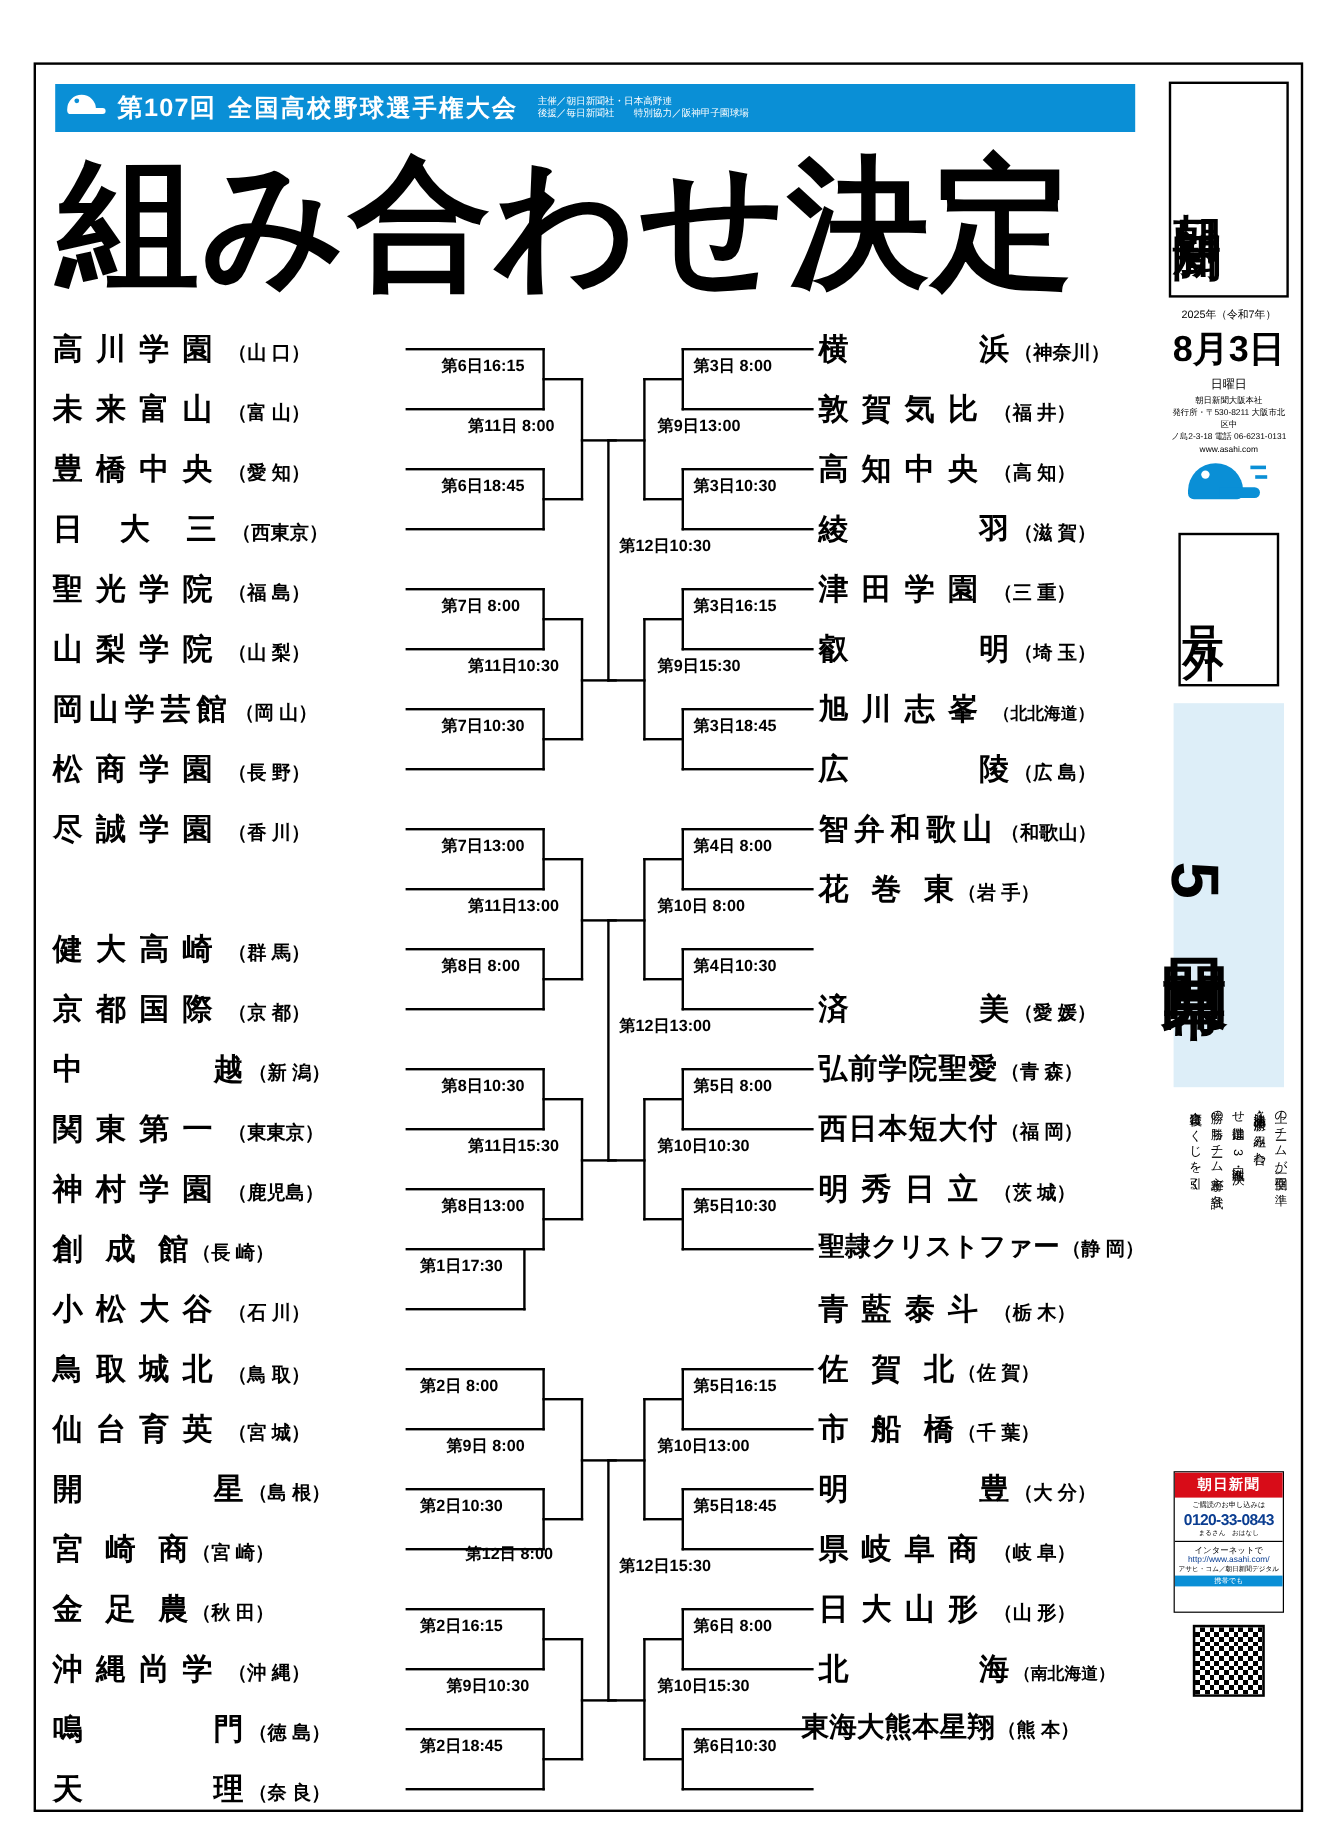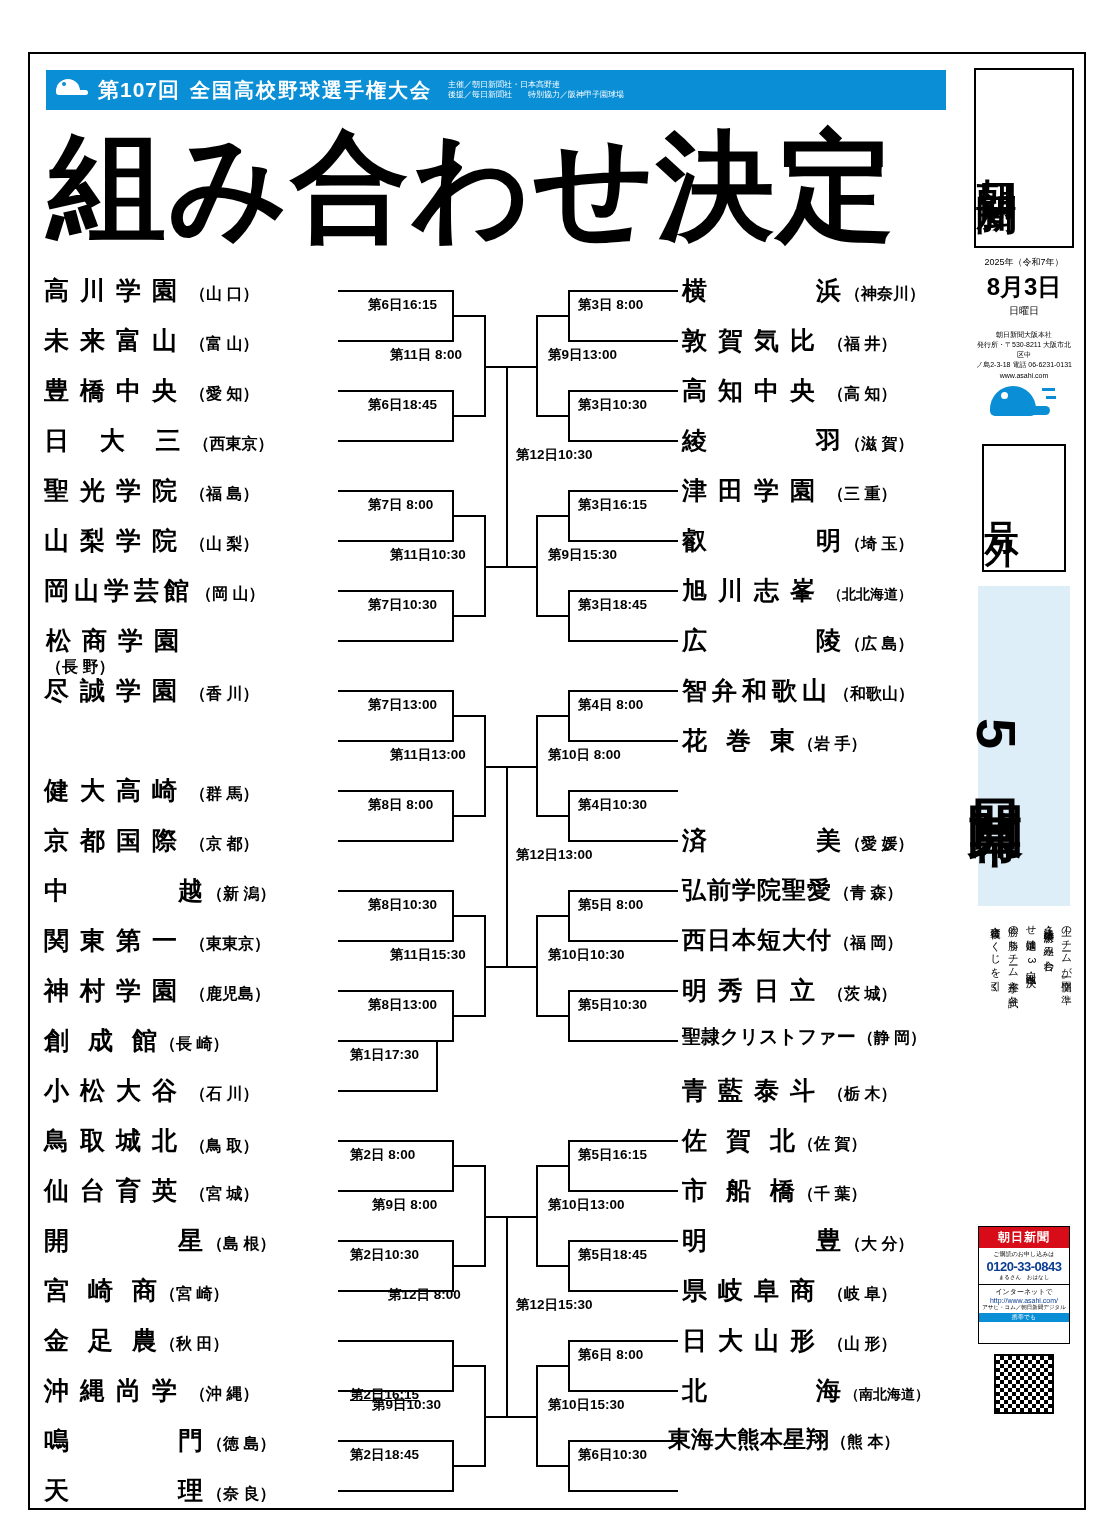--- a/index.html
+++ b/index.html
@@ -19,21 +19,21 @@
 
   
   .bigtitle{position:absolute;left:48px;top:116px;width:900px;height:140px;font-size:118px;font-weight:bold;letter-spacing:2px;line-height:140px;white-space:nowrap;font-family:"DejaVu Sans","Liberation Sans",sans-serif;}
 
   
   .rail{position:absolute;left:968px;top:62px;width:112px;height:1440px;}
   .asahi-box{position:absolute;left:6px;top:6px;width:100px;height:180px;border:2px solid #000;box-sizing:border-box;display:flex;align-items:center;justify-content:center;background:#fff;}
   .asahi-box .v{writing-mode:vertical-rl;font-size:40px;font-weight:bold;letter-spacing:6px;font-family:"DejaVu Serif","Liberation Serif",serif;}
   .rail-date{position:absolute;left:6px;top:194px;width:100px;text-align:center;}
   .rail-date .y{font-size:9px;}
-  .rail-date .d{font-size:24px;font-weight:bold;margin-top:2px;}
+  .rail-date .d{font-size:30px;font-weight:bold;margin-top:2px;}
   .rail-date .w{font-size:10px;margin-top:1px;}
   .rail-addr{position:absolute;left:6px;top:268px;width:100px;text-align:center;font-size:7px;line-height:1.45;}
   .rail-logo{position:absolute;left:22px;top:318px;width:66px;height:54px;}
   .rail-logo .cap{position:absolute;left:0;top:6px;width:46px;height:30px;background:#0a8fd6;border-radius:23px 23px 5px 5px;}
   .rail-logo .brim{position:absolute;left:26px;top:26px;width:34px;height:9px;background:#0a8fd6;border-radius:0 5px 5px 0;}
   .rail-logo .dot{position:absolute;left:11px;top:12px;width:7px;height:7px;background:#fff;border-radius:50%;}
   .rail-logo .s1{position:absolute;left:52px;top:8px;width:13px;height:3px;background:#0a8fd6;}
   .rail-logo .s2{position:absolute;left:56px;top:16px;width:10px;height:3px;background:#0a8fd6;}
   .gougai{position:absolute;left:14px;top:382px;width:84px;height:128px;border:2px solid #000;box-sizing:border-box;display:flex;align-items:center;justify-content:center;}
   .gougai .v{writing-mode:vertical-rl;font-size:34px;font-weight:bold;letter-spacing:14px;}
@@ -159,21 +159,21 @@
         <span class="pref">（福 島）</span>
       </div>
     <div class="team" style="left:6px;top:256px;">
         <span class="nm sp4">山梨学院</span>
         <span class="pref">（山 梨）</span>
       </div>
     <div class="team" style="left:6px;top:306px;">
         <span class="nm sp3">岡山学芸館</span>
         <span class="pref">（岡 山）</span>
       </div>
-    <div class="team" style="left:6px;top:356px;flex-direction:column;">
+    <div class="team" style="left:6px;top:356px;">
         <span class="nm sp4">松商学園</span>
         <span class="pref">（長 野）</span>
       </div>
     <div class="team" style="left:6px;top:406px;">
         <span class="nm sp4">尽誠学園</span>
         <span class="pref">（香 川）</span>
       </div>
     <div class="team" style="left:6px;top:506px;">
         <span class="nm sp4">健大高崎</span>
         <span class="pref">（群 馬）</span>
@@ -313,21 +313,21 @@
     <div class="gm" style="left:352px;top:478px;">第11日13:00</div>
     <div class="gm" style="left:330px;top:528px;">第8日 8:00</div>
     <div class="gm" style="left:330px;top:628px;">第8日10:30</div>
     <div class="gm" style="left:352px;top:678px;">第11日15:30</div>
     <div class="gm" style="left:330px;top:728px;">第8日13:00</div>
     <div class="gm" style="left:312px;top:778px;">第1日17:30</div>
     <div class="gm" style="left:312px;top:878px;">第2日 8:00</div>
     <div class="gm" style="left:334px;top:928px;">第9日 8:00</div>
     <div class="gm" style="left:312px;top:978px;">第2日10:30</div>
     <div class="gm" style="left:350px;top:1018px;">第12日 8:00</div>
-    <div class="gm" style="left:312px;top:1118px;text-decoration:underline;">第2日16:15</div>
+    <div class="gm" style="left:312px;top:1078px;">第2日16:15</div>
     <div class="gm" style="left:334px;top:1128px;">第9日10:30</div>
     <div class="gm" style="left:312px;top:1178px;">第2日18:45</div>
 
     <div class="team" style="left:644px;top:6px;">
         <span class="nm" style="letter-spacing:42px;">横　浜</span>
         <span class="pref" style="margin-left:-38px;">（神奈川）</span>
       </div>
     <div class="team" style="left:644px;top:56px;">
         <span class="nm sp4">敦賀気比</span>
         <span class="pref">（福 井）</span>
@@ -374,21 +374,21 @@
       </div>
     <div class="team" style="left:644px;top:656px;">
         <span class="nm" style="letter-spacing:1px;font-size:24px;">西日本短大付</span>
         <span class="pref">（福 岡）</span>
       </div>
     <div class="team" style="left:644px;top:706px;">
         <span class="nm sp4">明秀日立</span>
         <span class="pref">（茨 城）</span>
       </div>
     <div class="team" style="left:644px;top:756px;">
-        <span class="nm" style="letter-spacing:0px;font-size:19px;font-family:Liberation Mono, monospace;">聖隷クリストファー</span>
+        <span class="nm" style="letter-spacing:0px;font-size:22px;font-family:Liberation Mono, monospace;">聖隷クリストファー</span>
         <span class="pref">（静 岡）</span>
       </div>
     <div class="team" style="left:644px;top:806px;">
         <span class="nm sp4">青藍泰斗</span>
         <span class="pref">（栃 木）</span>
       </div>
     <div class="team" style="left:644px;top:856px;">
         <span class="nm" style="letter-spacing:19px;">佐賀北</span>
         <span class="pref" style="margin-left:-16px;">（佐 賀）</span>
       </div>

